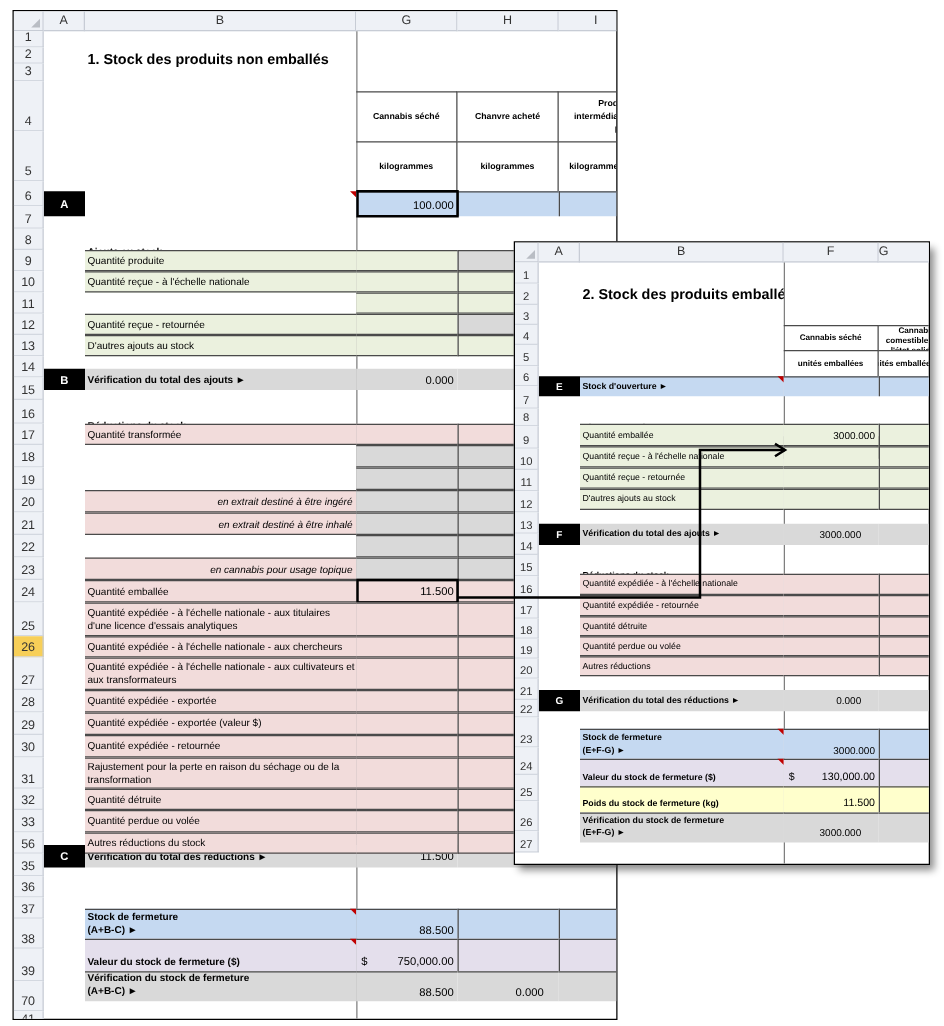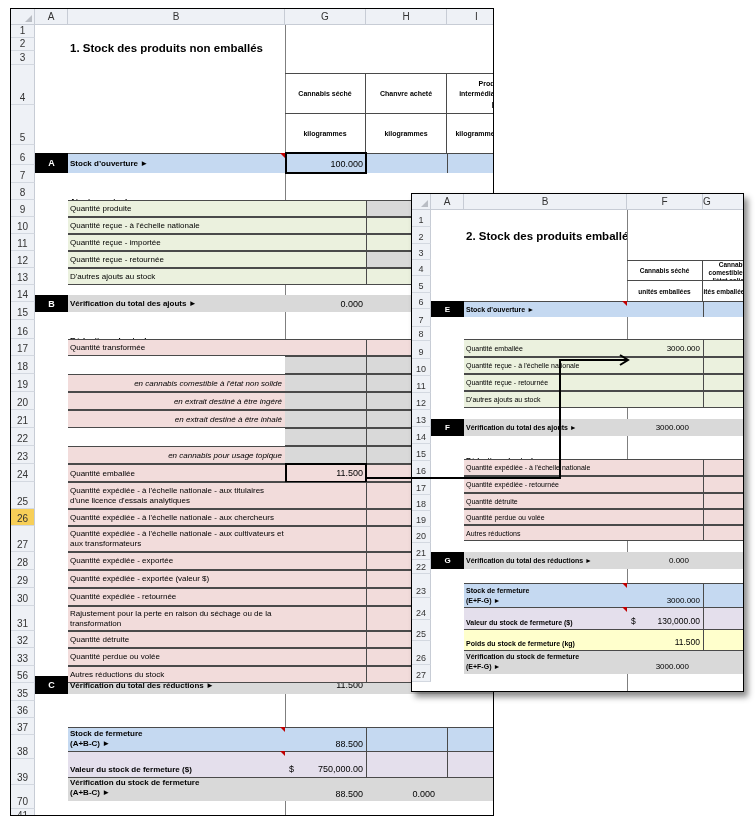--- a/index.html
+++ b/index.html
@@ -54,21 +54,20 @@
   <div class="cell title l" style="left:57px;top:28px;width:217px;height:22px;">1. Stock des produits non emballés</div>
 
   <div class="cell b c bt br" style="left:274px;top:64px;width:81px;height:40px;font-size:7px;">Cannabis séché</div>
   <div class="cell b c bt br" style="left:355px;top:64px;width:81px;height:40px;font-size:7px;">Chanvre acheté</div>
   <div class="cell b wrap bt" style="left:436px;top:64px;width:60px;height:40px;font-size:7px;justify-content:flex-start;text-align:right;padding-top:0;">Produits intermédiaires purs</div>
   <div class="cell b c bt br" style="left:274px;top:104px;width:81px;height:40px;font-size:7px;">kilogrammes</div>
   <div class="cell b c bt br" style="left:355px;top:104px;width:81px;height:40px;font-size:7px;">kilogrammes</div>
   <div class="cell b c bt" style="left:436px;top:104px;width:60px;height:40px;font-size:7px;">kilogrammes</div>
 
   <div class="cell black" style="left:24px;top:144px;width:33px;height:20px;">A</div>
-  <div class="cell blue b l bt" style="left:57px;top:144px;width:217px;height:20px;">Stock d’ouverture ►</div>
   <div class="flag" style="left:269px;top:144px;"></div>
   <div class="cell blue r bt" style="left:274px;top:144px;width:81px;height:20px;font-size:9px;">100.000</div>
   <div class="cell blue bt bl" style="left:355px;top:144px;width:81px;height:20px;"></div>
   <div class="cell blue bt bl" style="left:436px;top:144px;width:60px;height:20px;"></div>
   <div class="selbox" style="left:274px;top:143px;width:82px;height:22px;"></div>
 
   <div class="cell b l" style="left:57px;top:184px;width:217px;height:17px;">Ajouts au stock</div>
   <div id="s1-additions"></div>
   <div class="cell black" style="left:24px;top:286px;width:33px;height:17px;">B</div>
   <div class="cell grey b l" style="left:57px;top:286px;width:217px;height:17px;">Vérification du total des ajouts ►</div>
@@ -143,38 +142,36 @@
     <div class="rowhdr" style="top:776px;width:24px;height:24px;">70</div>
     <div class="rowhdr" style="top:800px;width:24px;height:14px;">41</div>
     <div class="cell green l bt bb" style="left:57px;top:191px;width:217px;height:17px;">Quantité produite</div>
     <div class="cell green bt bb" style="left:274px;top:191px;width:81px;height:17px;"></div>
     <div class="cell grey bt bb bl" style="left:355px;top:191px;width:81px;height:17px;"></div>
     <div class="cell grey bt bb" style="left:436px;top:191px;width:60px;height:17px;"></div>
     <div class="cell green l bt bb" style="left:57px;top:208px;width:217px;height:17px;">Quantité reçue - à l'échelle nationale</div>
     <div class="cell green bt bb" style="left:274px;top:208px;width:81px;height:17px;"></div>
     <div class="cell green bt bb bl" style="left:355px;top:208px;width:81px;height:17px;"></div>
     <div class="cell green bt bb" style="left:436px;top:208px;width:60px;height:17px;"></div>
-    <div class="cell green l bt bb" style="left:57px;top:225px;width:217px;height:17px;">Quantité reçue - importée</div>
     <div class="cell green bt bb" style="left:274px;top:225px;width:81px;height:17px;"></div>
     <div class="cell green bt bb bl" style="left:355px;top:225px;width:81px;height:17px;"></div>
     <div class="cell green bt bb" style="left:436px;top:225px;width:60px;height:17px;"></div>
     <div class="cell green l bt bb" style="left:57px;top:242px;width:217px;height:17px;">Quantité reçue - retournée</div>
     <div class="cell green bt bb" style="left:274px;top:242px;width:81px;height:17px;"></div>
     <div class="cell grey bt bb bl" style="left:355px;top:242px;width:81px;height:17px;"></div>
     <div class="cell grey bt bb" style="left:436px;top:242px;width:60px;height:17px;"></div>
     <div class="cell green l bt bb" style="left:57px;top:259px;width:217px;height:17px;">D'autres ajouts au stock</div>
     <div class="cell green bt bb" style="left:274px;top:259px;width:81px;height:17px;"></div>
     <div class="cell green bt bb bl" style="left:355px;top:259px;width:81px;height:17px;"></div>
     <div class="cell green bt bb" style="left:436px;top:259px;width:60px;height:17px;"></div>
     <div class="cell pink l bt bb" style="left:57px;top:330px;width:217px;height:17px;">Quantité transformée</div>
     <div class="cell pink bt bb" style="left:274px;top:330px;width:81px;height:17px;"></div>
     <div class="cell pink bt bb bl" style="left:355px;top:330px;width:141px;height:17px;"></div>
     <div class="cell grey bt bb" style="left:274px;top:347px;width:81px;height:18px;"></div>
     <div class="cell grey bt bb bl" style="left:355px;top:347px;width:141px;height:18px;"></div>
-    <div class="cell pink i r bt bb" style="left:57px;top:365px;width:217px;height:18px;">en cannabis comestible à l'état non solide</div>
     <div class="cell grey bt bb" style="left:274px;top:365px;width:81px;height:18px;"></div>
     <div class="cell grey bt bb bl" style="left:355px;top:365px;width:141px;height:18px;"></div>
     <div class="cell pink i r bt bb" style="left:57px;top:383px;width:217px;height:18px;">en extrait destiné à être ingéré</div>
     <div class="cell grey bt bb" style="left:274px;top:383px;width:81px;height:18px;"></div>
     <div class="cell grey bt bb bl" style="left:355px;top:383px;width:141px;height:18px;"></div>
     <div class="cell pink i r bt bb" style="left:57px;top:401px;width:217px;height:18px;">en extrait destiné à être inhalé</div>
     <div class="cell grey bt bb" style="left:274px;top:401px;width:81px;height:18px;"></div>
     <div class="cell grey bt bb bl" style="left:355px;top:401px;width:141px;height:18px;"></div>
     <div class="cell grey bt bb" style="left:274px;top:419px;width:81px;height:18px;"></div>
     <div class="cell grey bt bb bl" style="left:355px;top:419px;width:141px;height:18px;"></div>

